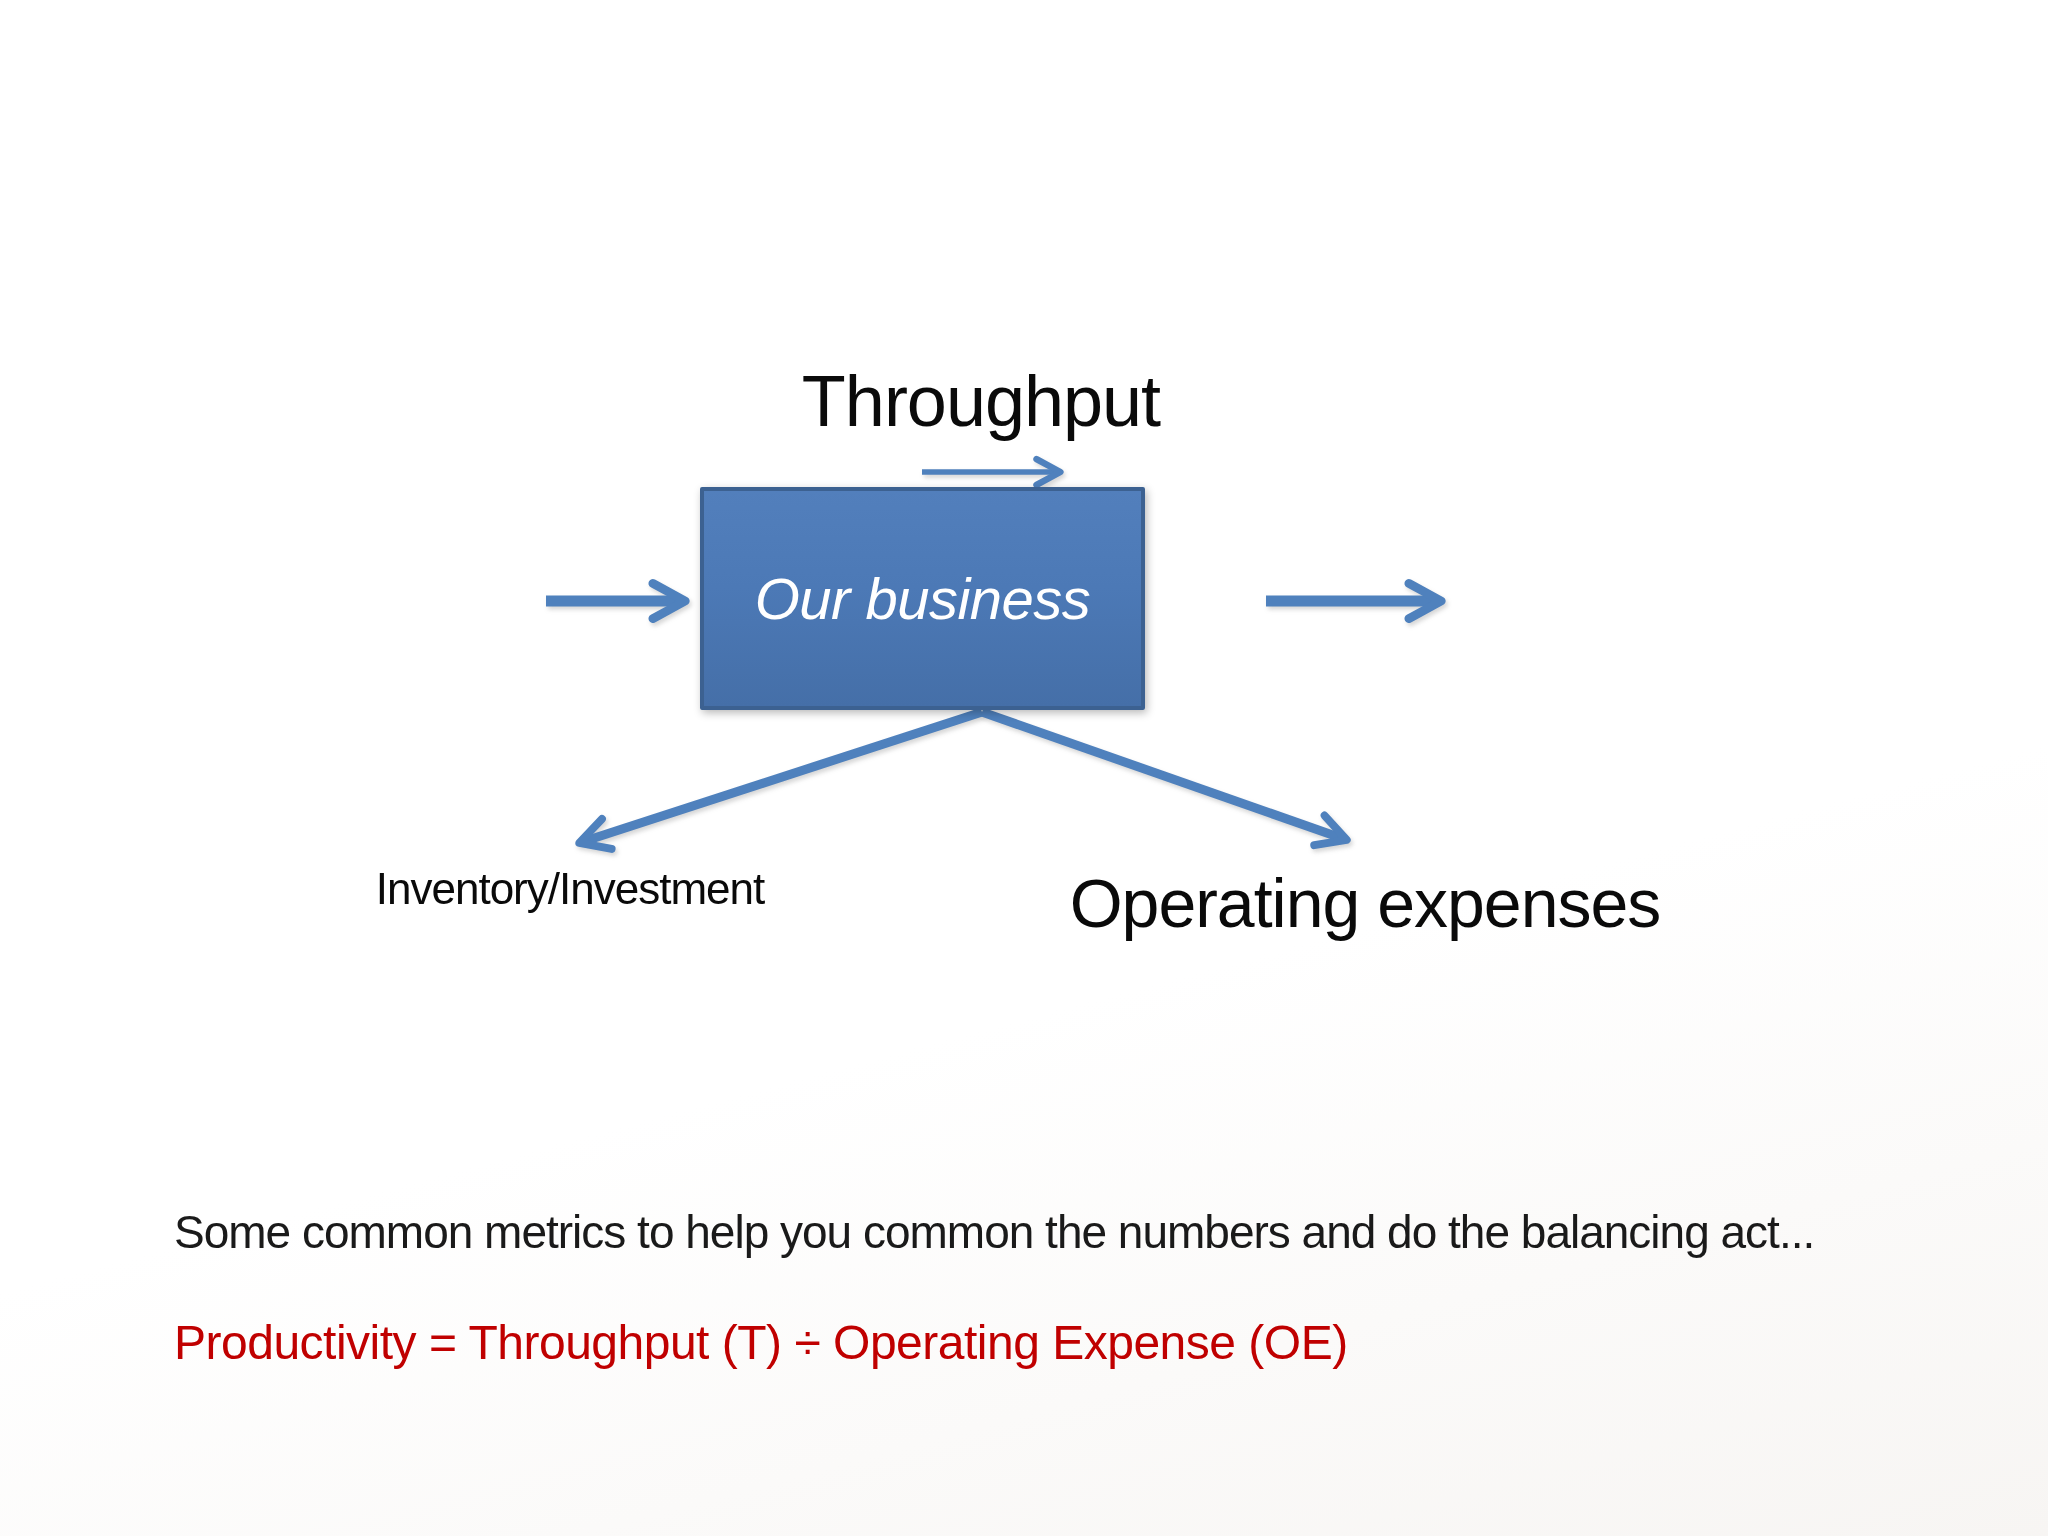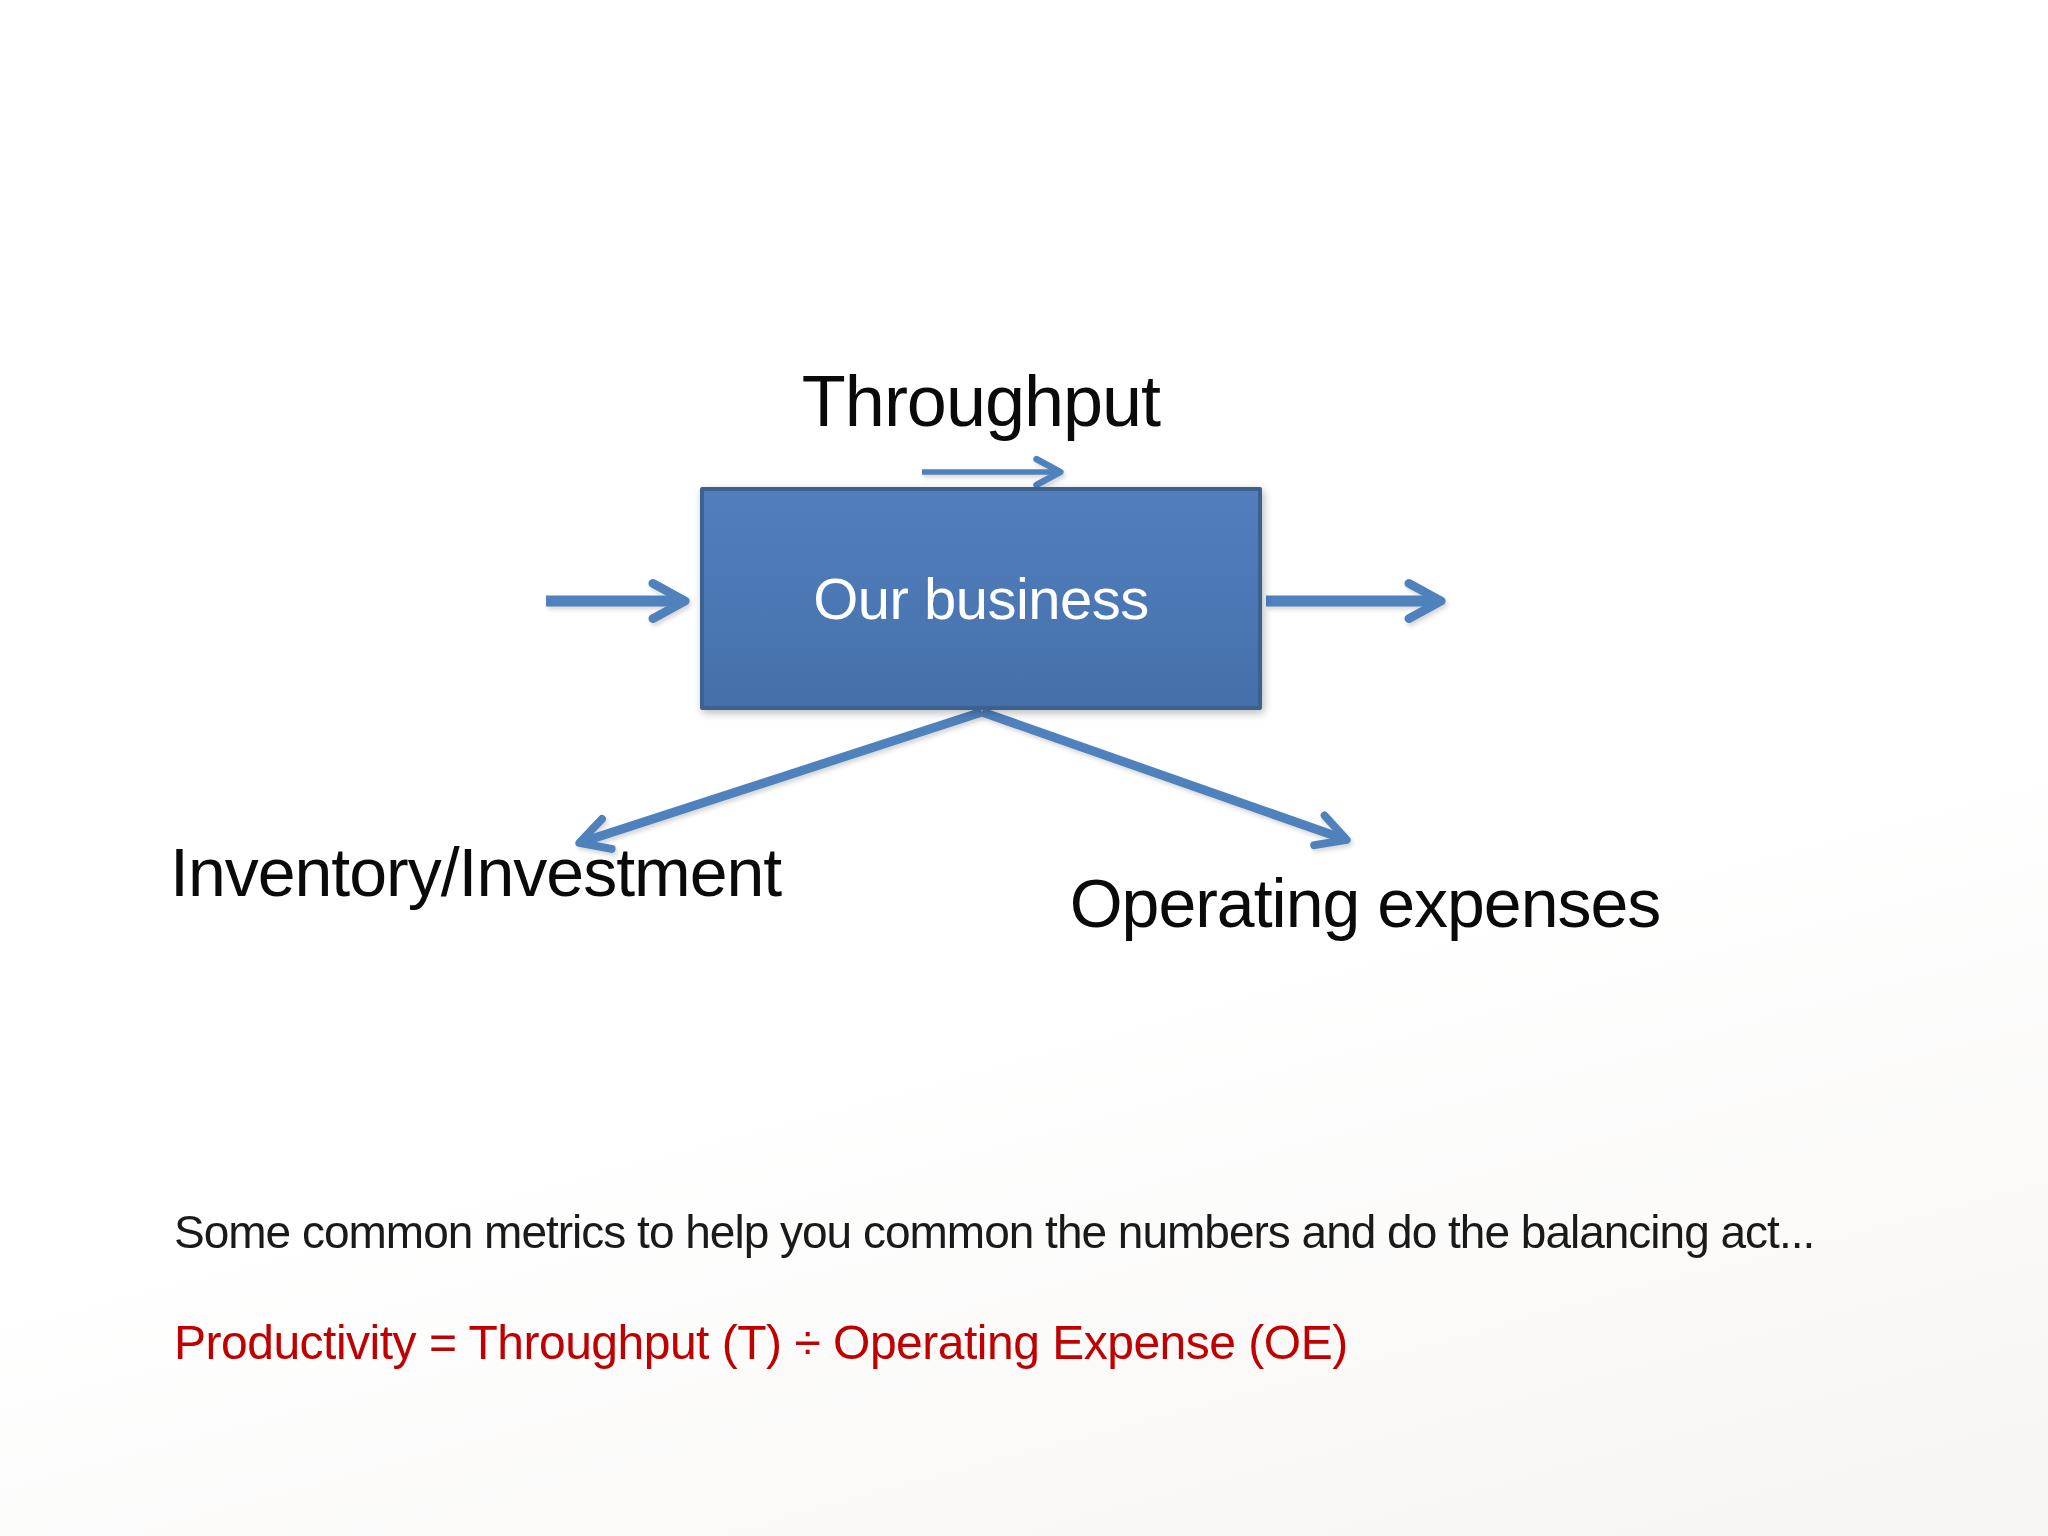--- a/index.html
+++ b/index.html
@@ -38,39 +38,39 @@
     letter-spacing:-1px;
     white-space:nowrap;
     line-height:1.15;
   }
   .throughput-label{
     left:700px;top:360px;width:562px;
     font-size:72px;
     text-align:center;
   }
   .inventory-label{
-    left:170px;top:833px;width:800px;
-    font-size:68px;
-    text-align:left;
+    left:170px;top:864px;width:800px;
+    font-size:44px;
+    text-align:center;
   }
   .opex-label{
     left:965px;top:864px;width:800px;
     font-size:68px;
     text-align:center;
   }
   .business-box{
     position:absolute;
     left:700px;top:487px;
-    width:562px;height:223px;
+    width:445px;height:223px;
     box-sizing:border-box;
     background:linear-gradient(180deg,#527FBC 0%,var(--box-fill) 45%,var(--box-fill-dark) 100%);
     border:4px solid var(--box-border);
     border-radius:2px;
     box-shadow:2px 3px 8px rgba(0,0,0,0.28);
-    display:flex;align-items:center;justify-content:center;
+    display:flex;align-items:center;justify-content:center;font-style:italic;
   }
   .business-box-label{
     color:#ffffff;
     font-size:58px;
     letter-spacing:-0.5px;
     white-space:nowrap;
   }
   .arrow-layer{
     position:absolute;left:0;top:0;width:2048px;height:1536px;
     pointer-events:none;

